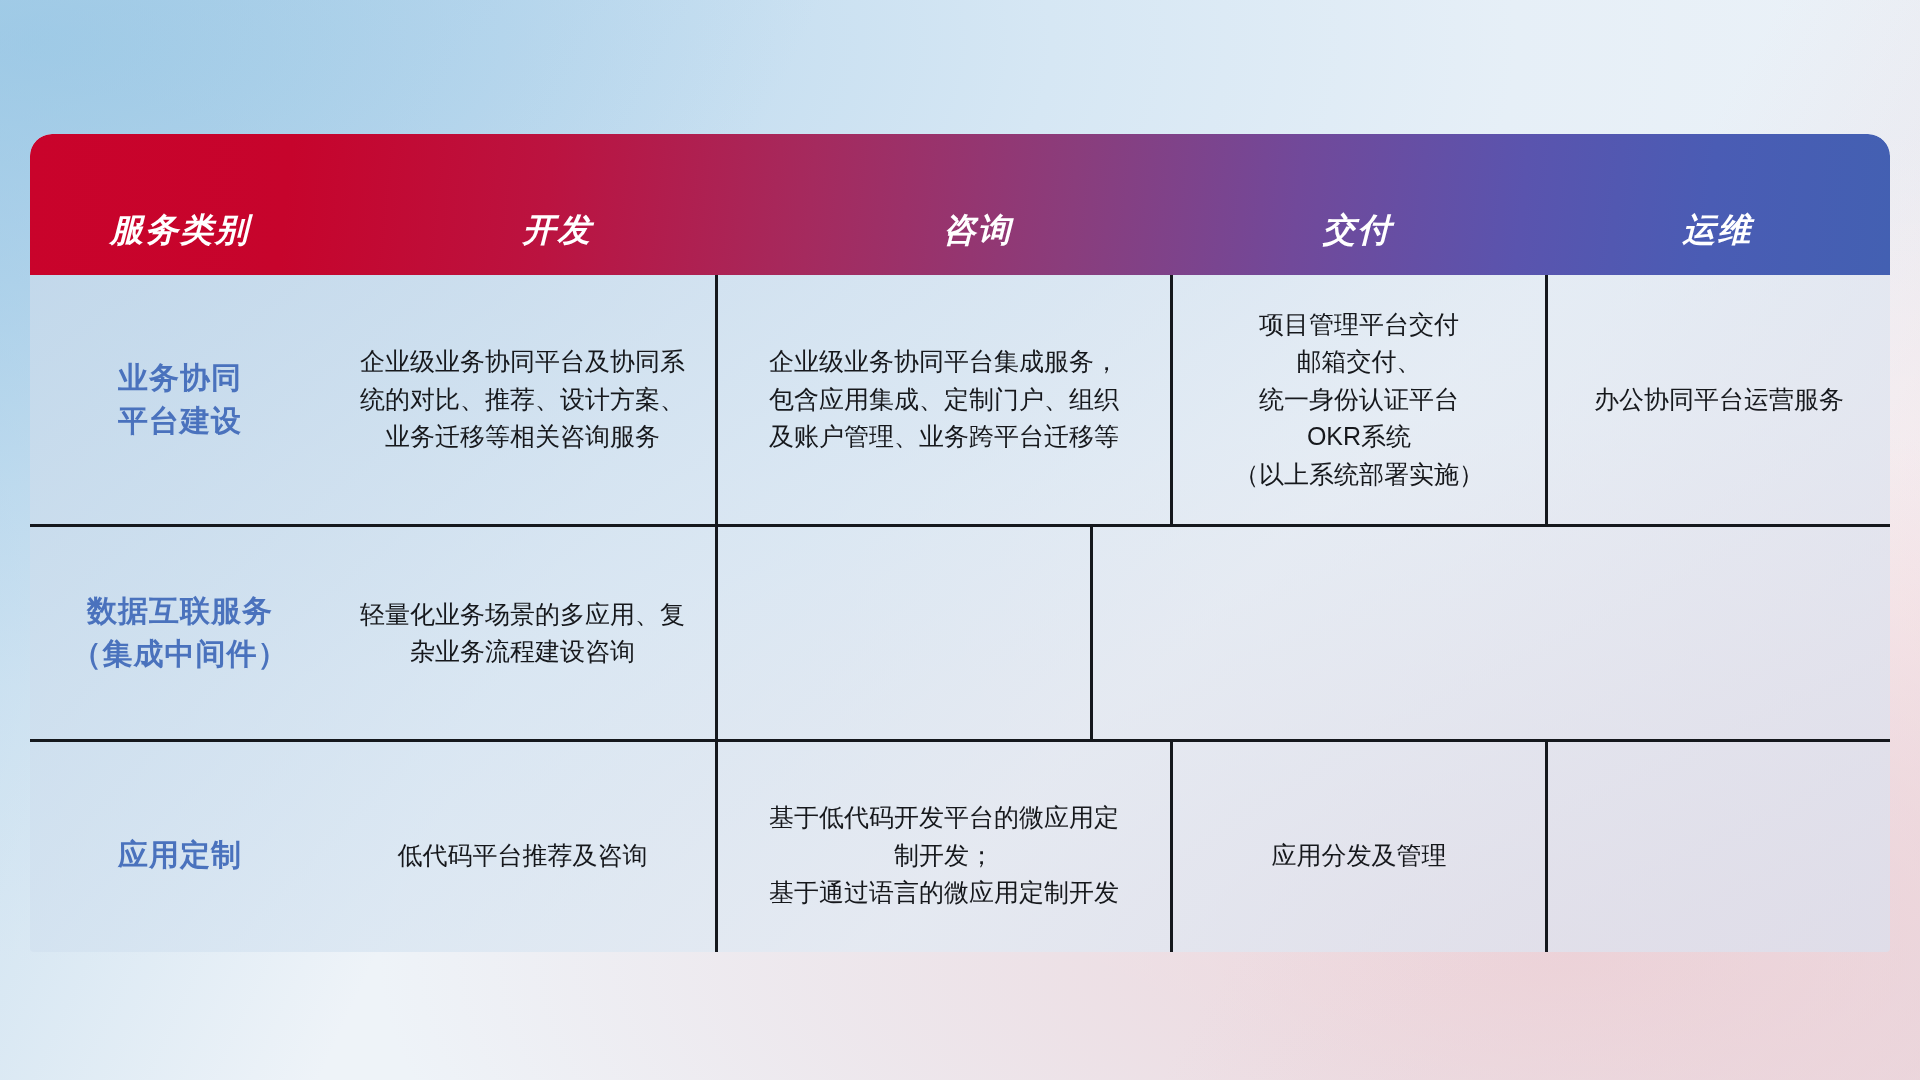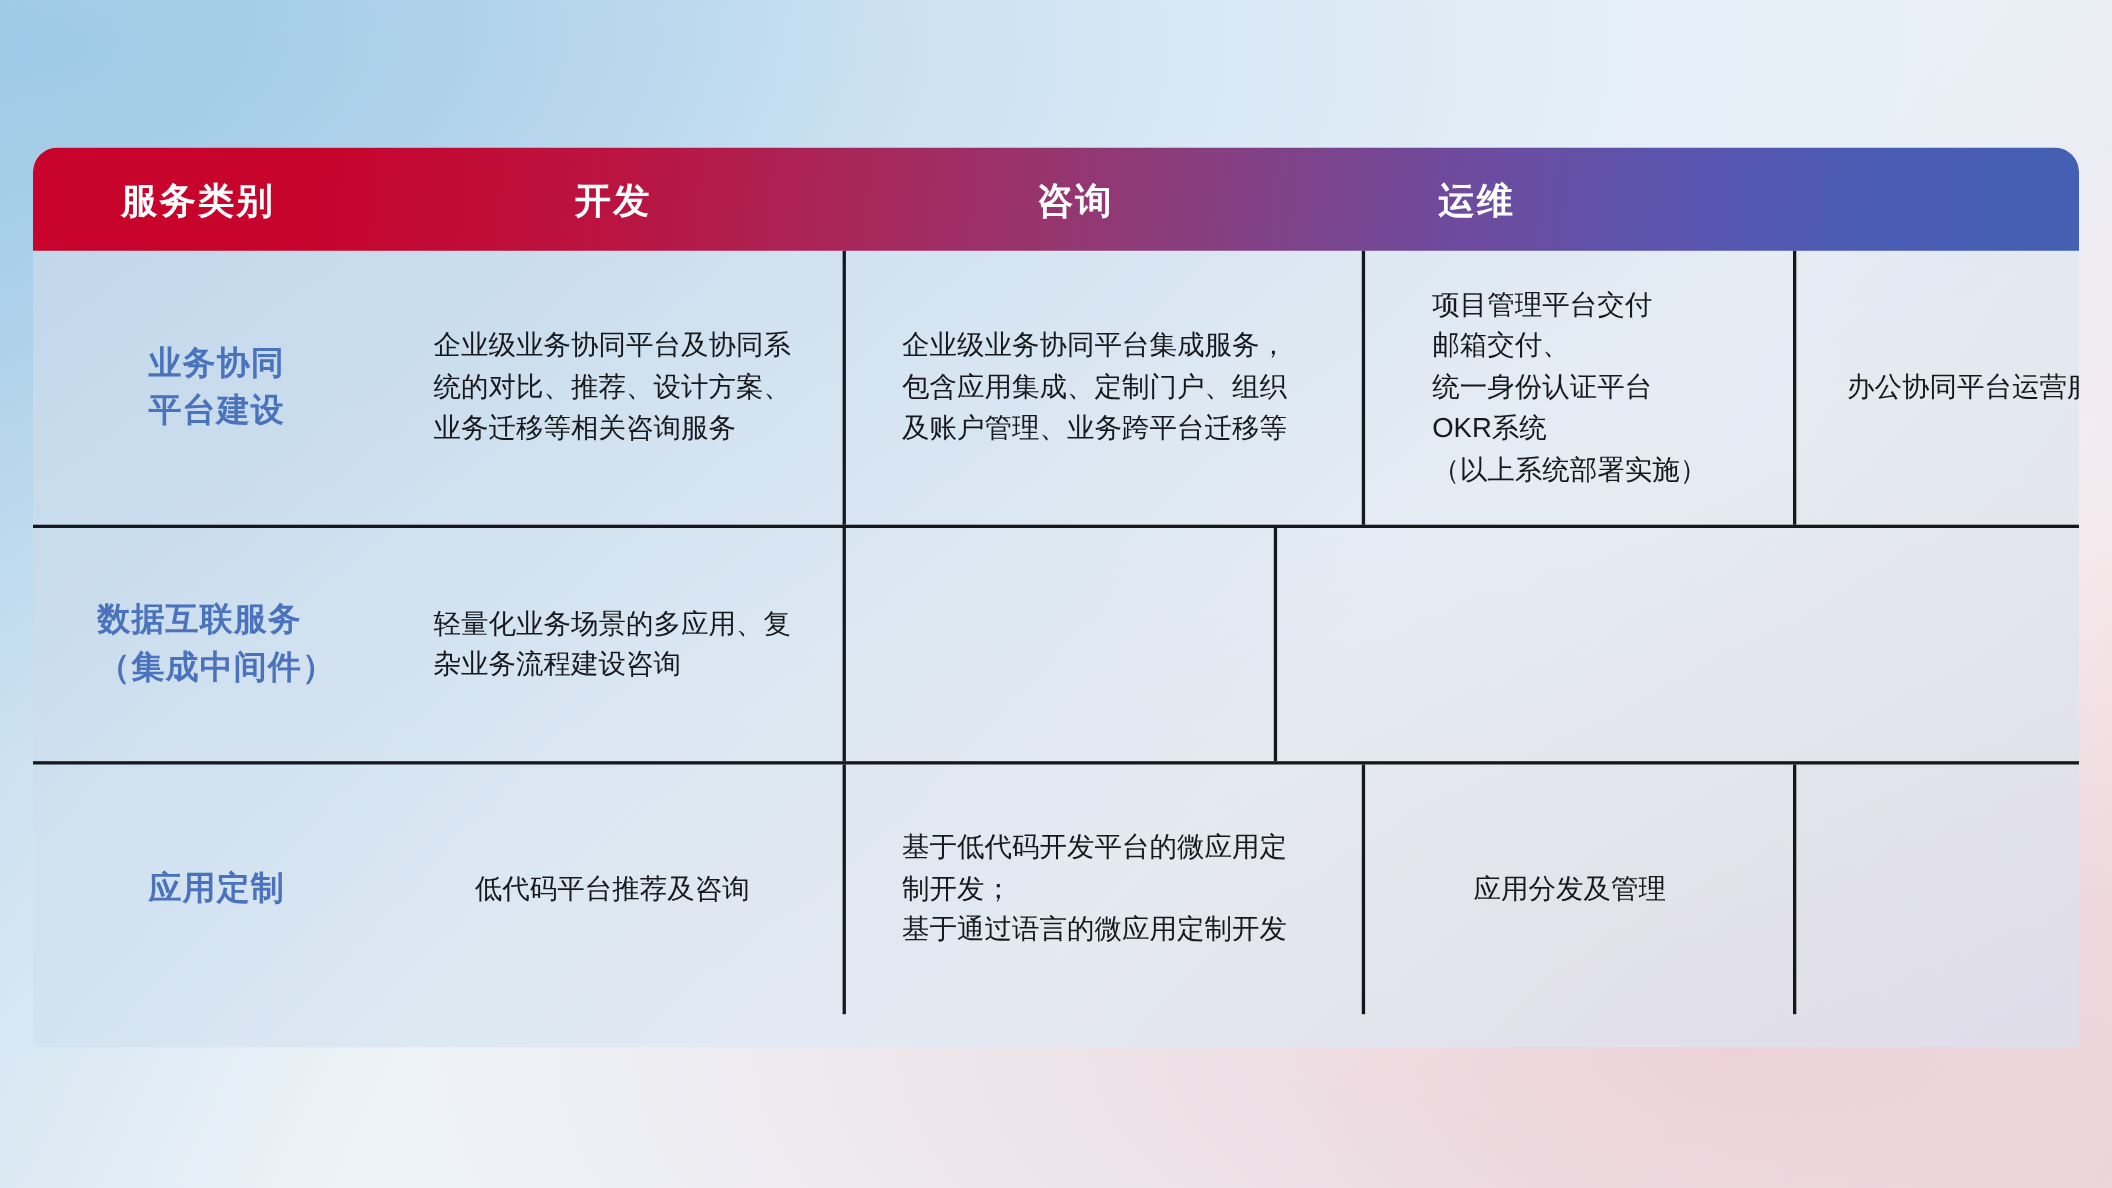--- a/index.html
+++ b/index.html
@@ -45,25 +45,26 @@
     overflow: hidden;
     background:
       linear-gradient(135deg, rgba(196,216,234,0.86) 0%, rgba(214,228,241,0.80) 38%,
                       rgba(226,234,243,0.78) 62%, rgba(220,223,236,0.80) 100%);
     z-index: 2;
   }
 
   
   .thead {
     display: flex;
-    height: 94px;
+    height: 141px;
     border-radius: 22px 22px 0 0;
     background: linear-gradient(96deg,
         #c9032b 0%, #c6042c 14%, #bb1340 28%, #a52a5e 42%,
         #8a3d7c 56%, #71499a 68%, #5a54ae 80%, #4a5cb4 90%, #4360b2 100%);
+    font-style: italic;
   }
   .th {
     display: flex;
     align-items: flex-end;
     justify-content: center;
     padding-bottom: 22px;
     color: #ffffff;
     font-size: 33px;
     font-weight: bold;
     letter-spacing: 2px;
@@ -76,26 +77,26 @@
     display: flex;
     box-sizing: border-box;
     border-bottom: 3px solid #15181d;
   }
   .trow:last-child { border-bottom: none; }
   .tcell {
     box-sizing: border-box;
     display: flex;
     align-items: center;
     justify-content: center;
+    text-align: center;
     padding: 9px 16px;
     color: #16181c;
     font-size: 25px;
     line-height: 1.5;
     white-space: pre-line;
-    margin-left: 17px;
   }
   .tcell.divided { border-left: 3px solid #15181d; }
 
   .rowlabel {
     color: #4a72bd;
     font-weight: bold;
     font-size: 30px;
     line-height: 1.42;
     letter-spacing: 1px;
     white-space: pre-line;
@@ -116,20 +117,21 @@
 <body>
 
 <div id="page">
 
   <div class="table-card">
 
     <div class="thead">
       <div class="th c0">服务类别</div>
       <div class="th c2">开发</div>
       <div class="th c1">咨询</div>
+      <div class="th c3">交付</div>
       <div class="th c4">运维</div>
     </div>
 
     <div class="tbody">
 
       <div class="trow r0">
         <div class="tcell c0 rowlabel">业务协同
 平台建设</div>
         <div class="tcell c1">企业级业务协同平台及协同系
 统的对比、推荐、设计方案、

